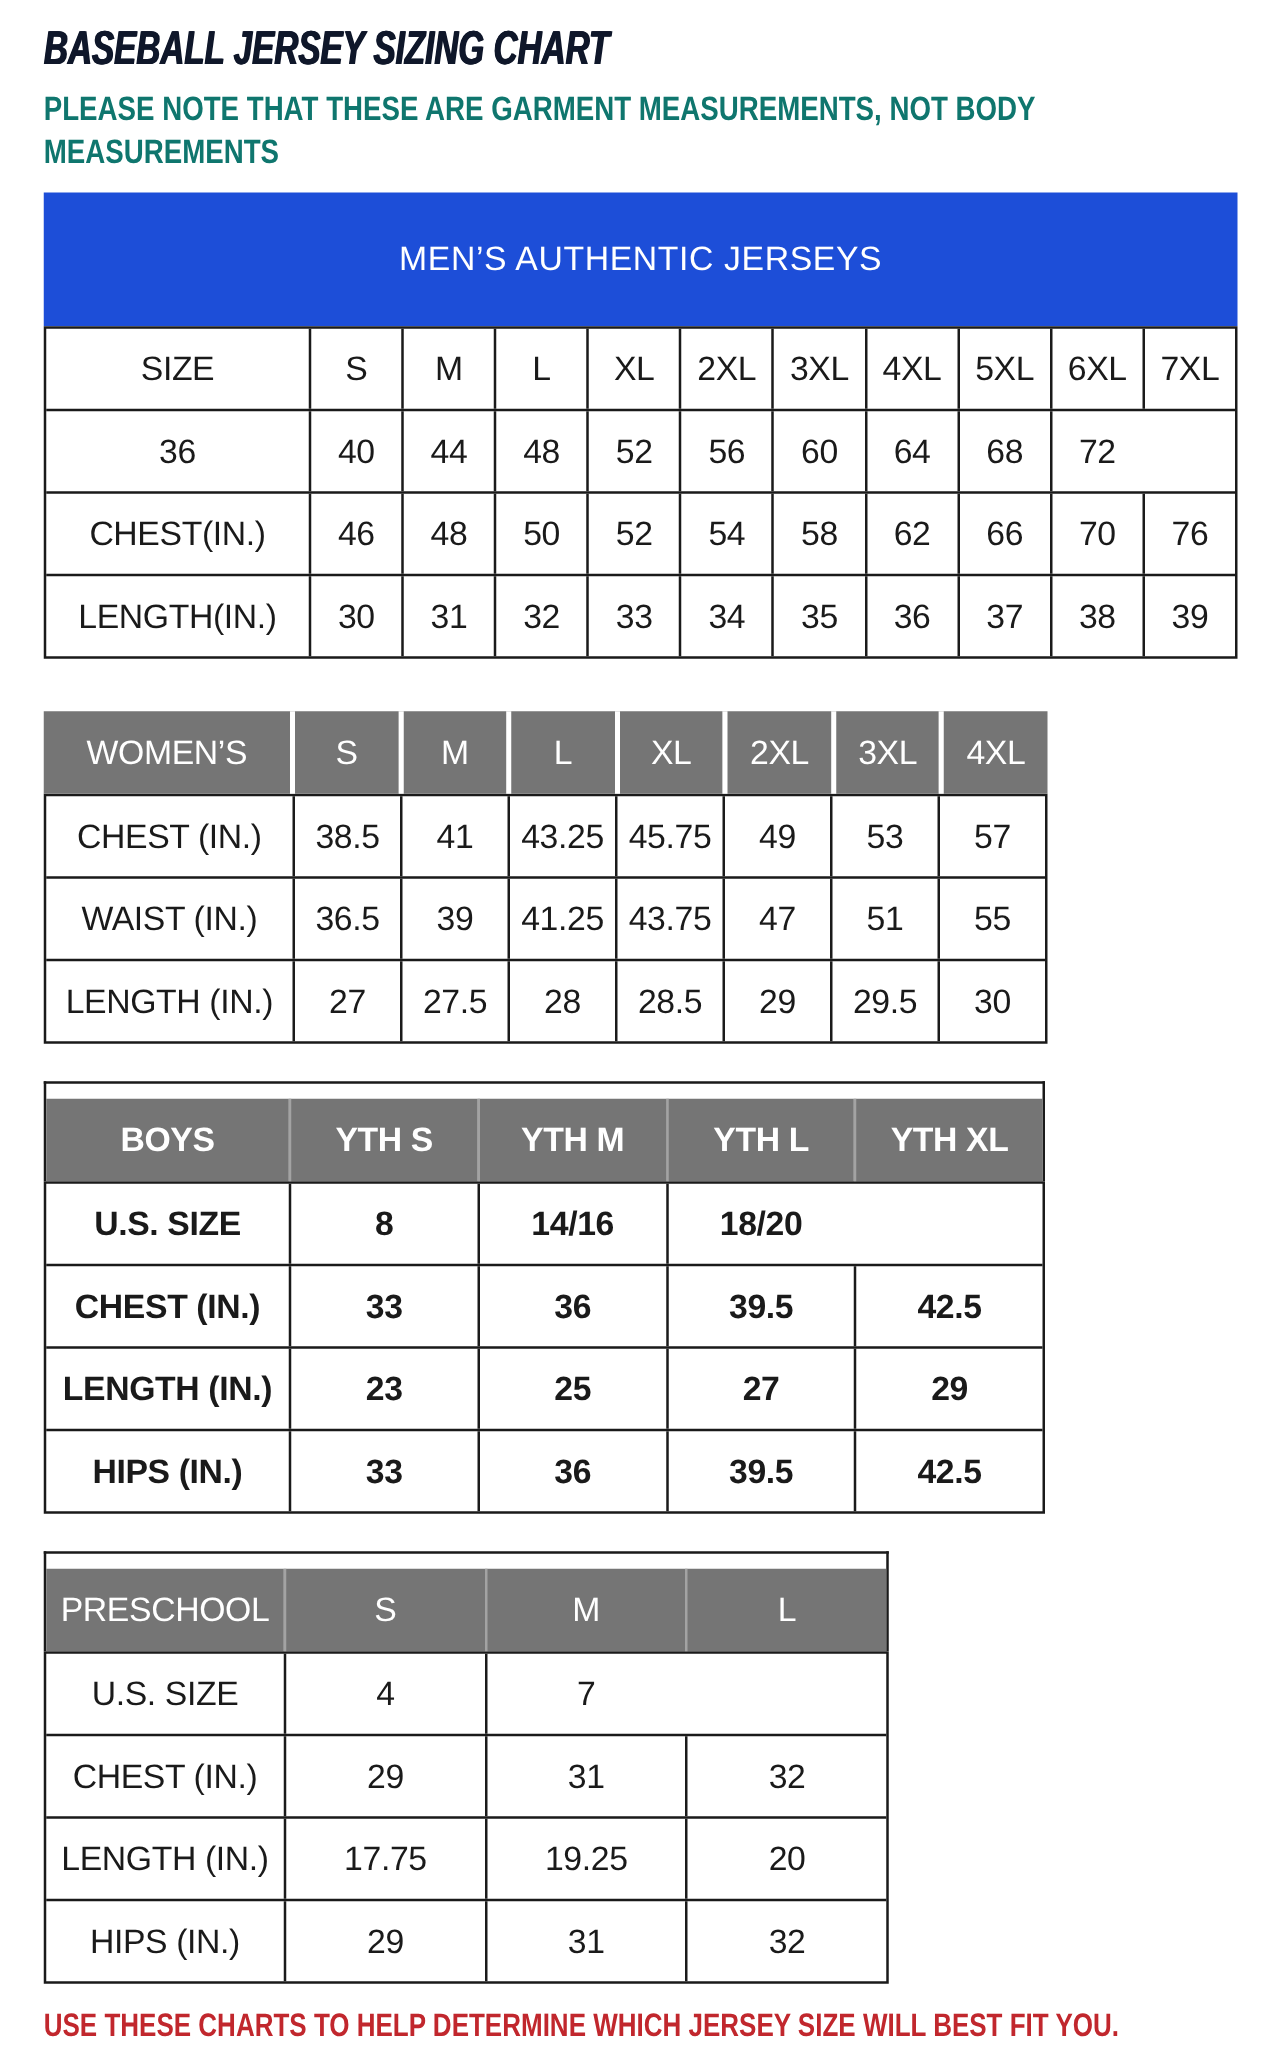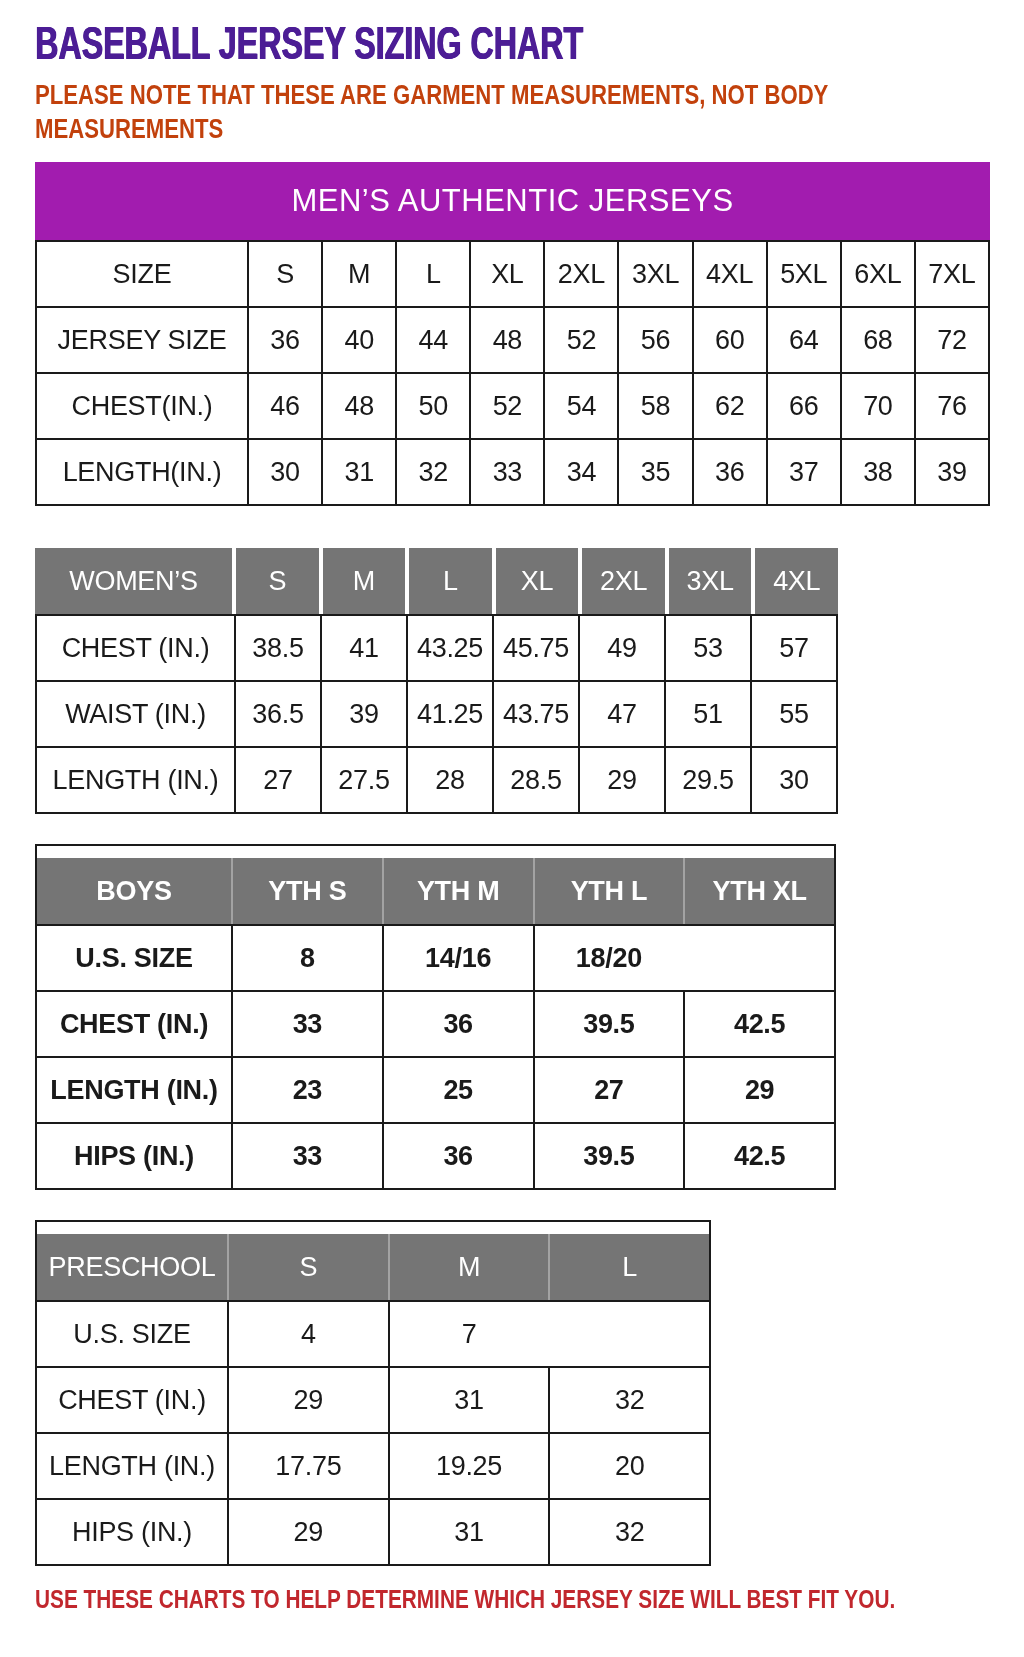--- a/index.html
+++ b/index.html
@@ -10,39 +10,40 @@
     height: 1657px;
     overflow: hidden;
     font-family: "Liberation Sans", sans-serif;
     color: #1a1a1a;
   }
   main { display: block; }
 
   
   h1.title {
     margin: 20px 0 0 35px;
-    font-size: 46px;
+    font-size: 38px;
     line-height: 1.0;
     font-weight: bold;
-    color: #4c1d95;
+    color: #0f172a;
     white-space: nowrap;
+    font-style: italic;
   }
   h1.title .condense {
     display: inline-block;
     transform: scaleX(0.70);
     transform-origin: left center;
     letter-spacing: 0px;
     text-shadow: 1px 0 0 currentColor, -0.5px 0 0 currentColor;
   }
   p.note {
     margin: 12px 0 0 35px;
     font-size: 27px;
     line-height: 1.26;
     font-weight: bold;
-    color: #c2410c;
+    color: #0f766e;
   }
   p.note .condense-sm {
     display: inline-block;
     width: 1040px;
     transform: scaleX(0.82);
     transform-origin: left top;
   }
   p.footer {
     margin: 18px 0 0 35px;
     font-size: 26px;
@@ -57,27 +58,27 @@
   }
 
   
   .tbl { margin-left: 35px; }
   .mens      { width: 955px; --cols: 210px repeat(10, 1fr); margin-top: 16px; }
   .womens    { width: 803px; --cols: 197px repeat(7, 1fr);  margin-top: 30px; }
   .boys      { width: 801px; --cols: 194px repeat(4, 1fr);  margin-top: 30px; font-weight: bold; }
   .preschool { width: 676px; --cols: 190px repeat(3, 1fr);  margin-top: 30px; }
 
   .merged-head {
-    height: 78px;
-    background: #a21caf;
+    height: 107px;
+    background: #1d4ed8;
     color: #ffffff;
     display: flex;
     align-items: center;
     justify-content: center;
-    font-size: 31px;
+    font-size: 27px;
     letter-spacing: 0.5px;
   }
   .thead-cells {
     display: grid;
     grid-template-columns: var(--cols);
   }
   .hcell {
     height: 66px;
     background: #757575;
     color: #ffffff;
@@ -136,21 +137,20 @@
           <div class="cell">L</div>
           <div class="cell">XL</div>
           <div class="cell">2XL</div>
           <div class="cell">3XL</div>
           <div class="cell">4XL</div>
           <div class="cell">5XL</div>
           <div class="cell">6XL</div>
           <div class="cell">7XL</div>
         </div>
         <div class="trow">
-          <div class="cell labelcol">JERSEY SIZE</div>
           <div class="cell">36</div>
           <div class="cell">40</div>
           <div class="cell">44</div>
           <div class="cell">48</div>
           <div class="cell">52</div>
           <div class="cell">56</div>
           <div class="cell">60</div>
           <div class="cell">64</div>
           <div class="cell">68</div>
           <div class="cell">72</div>

